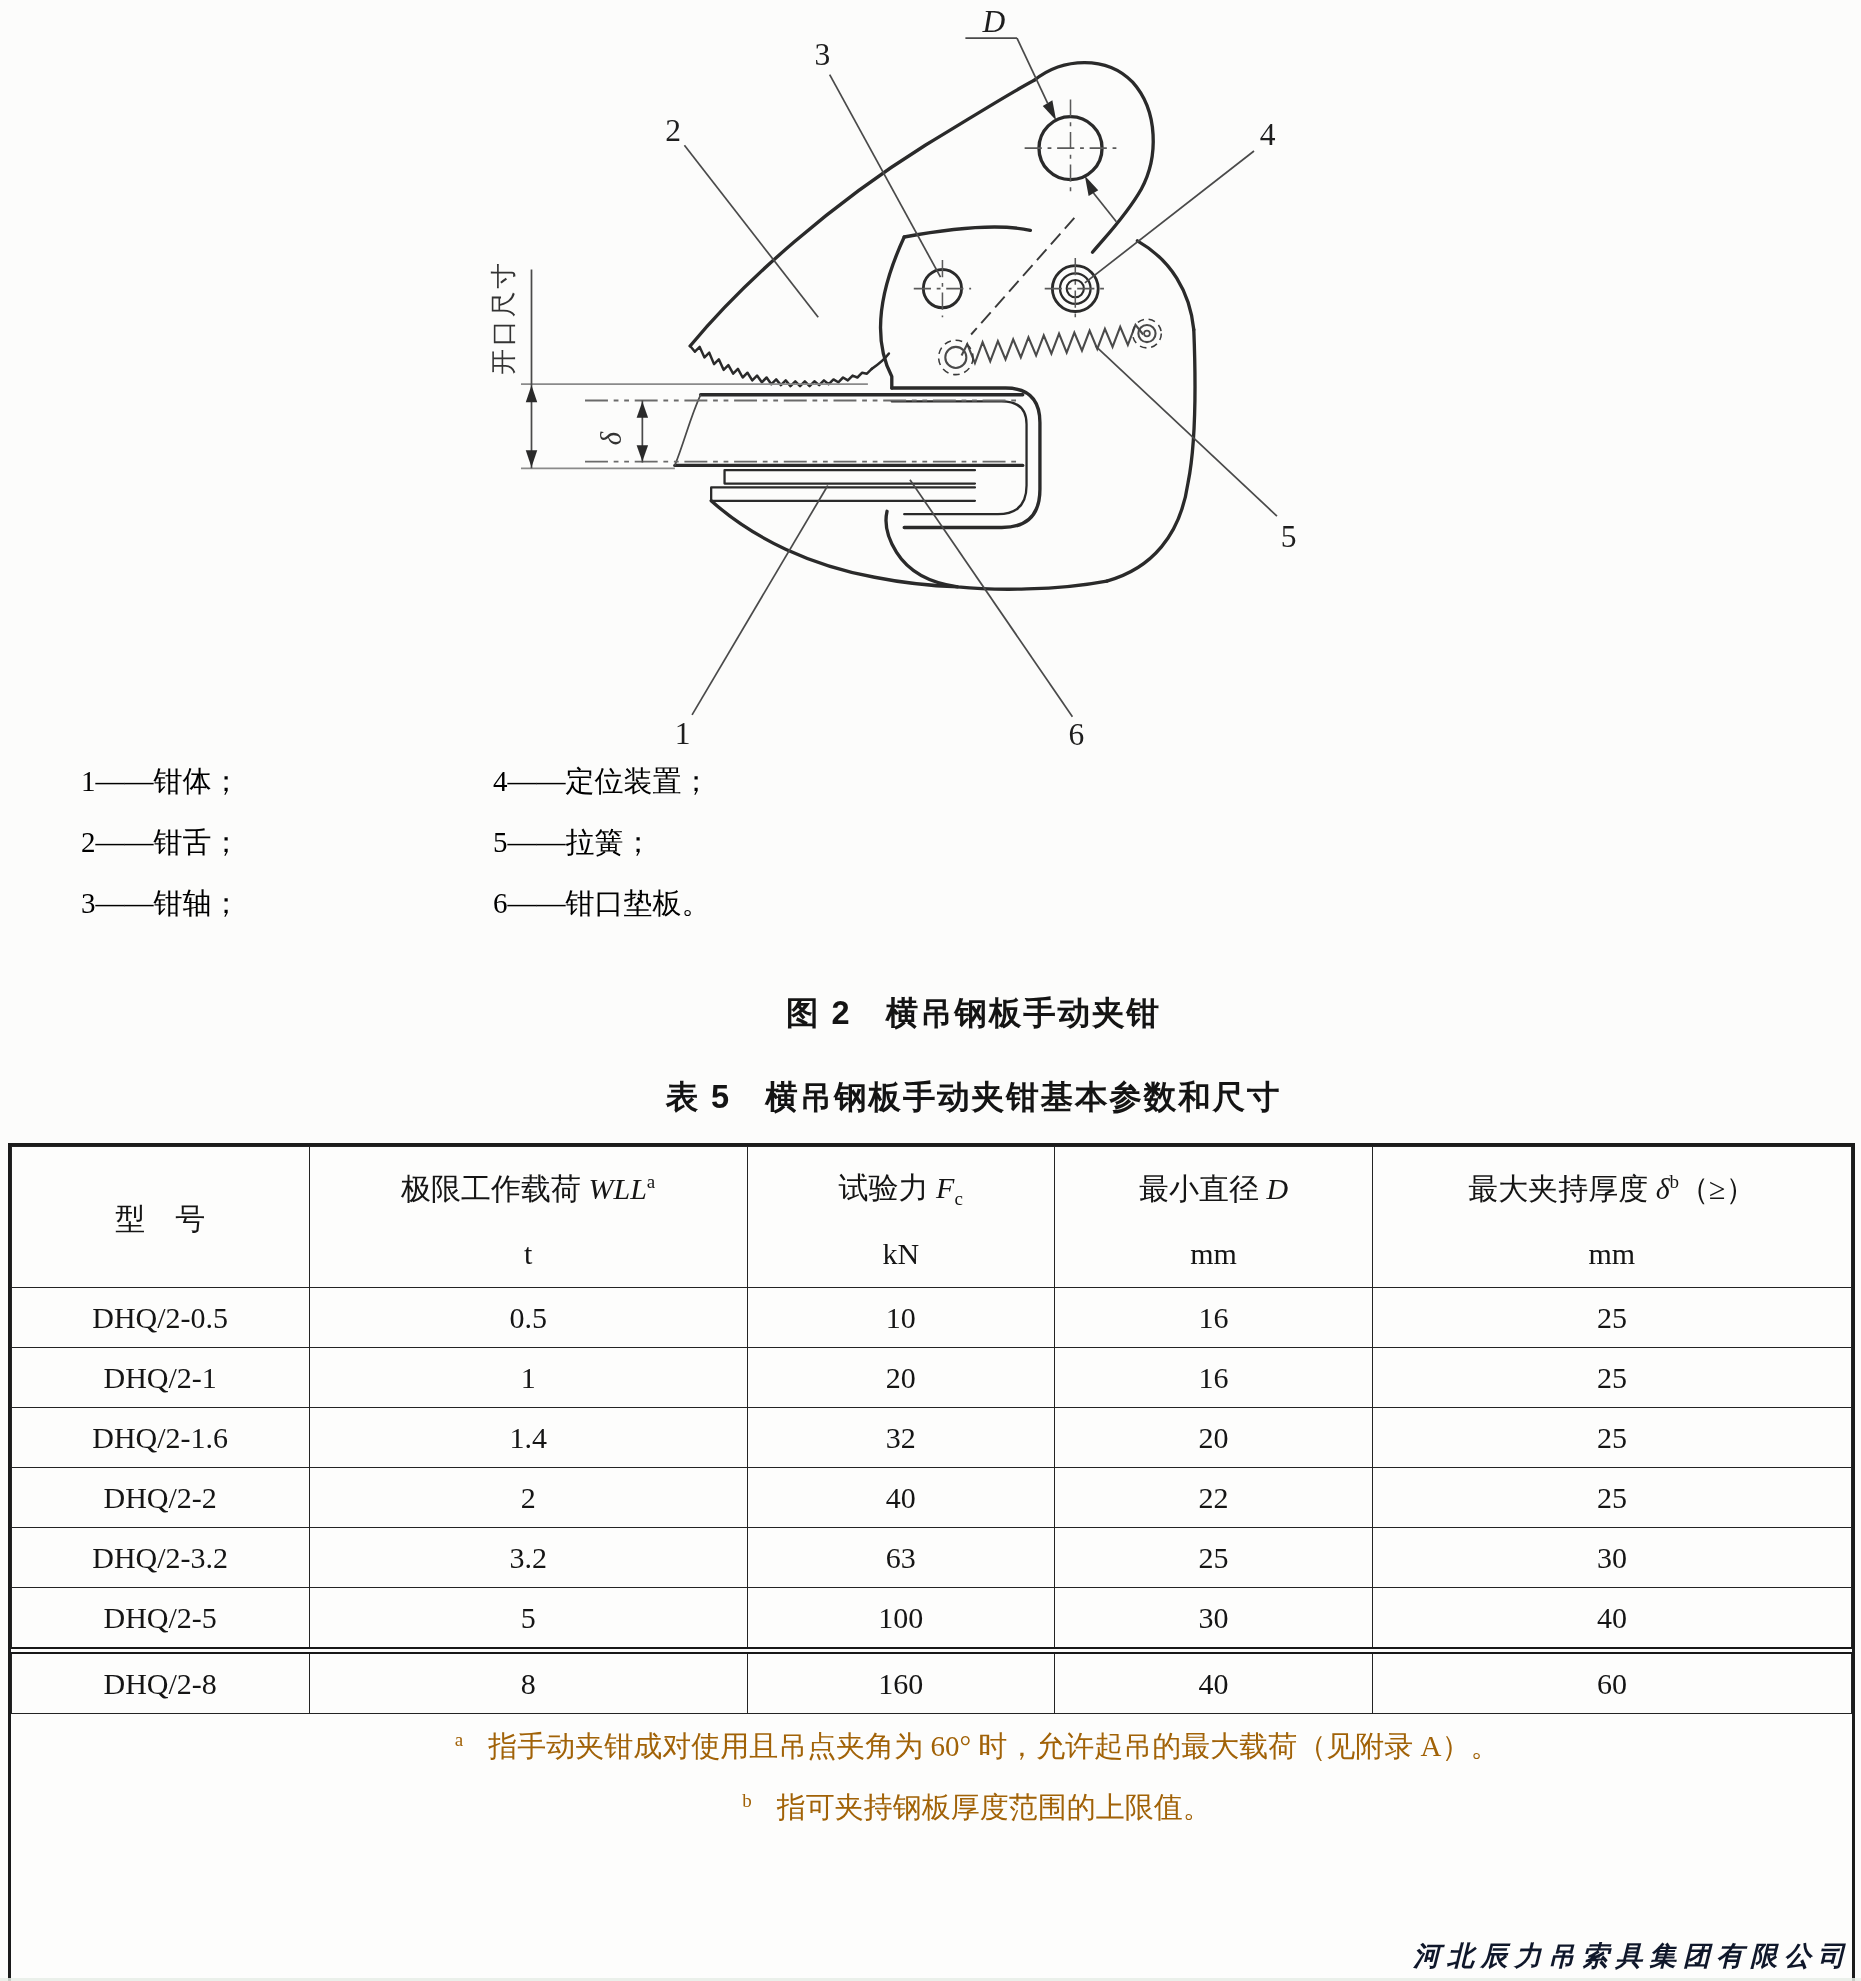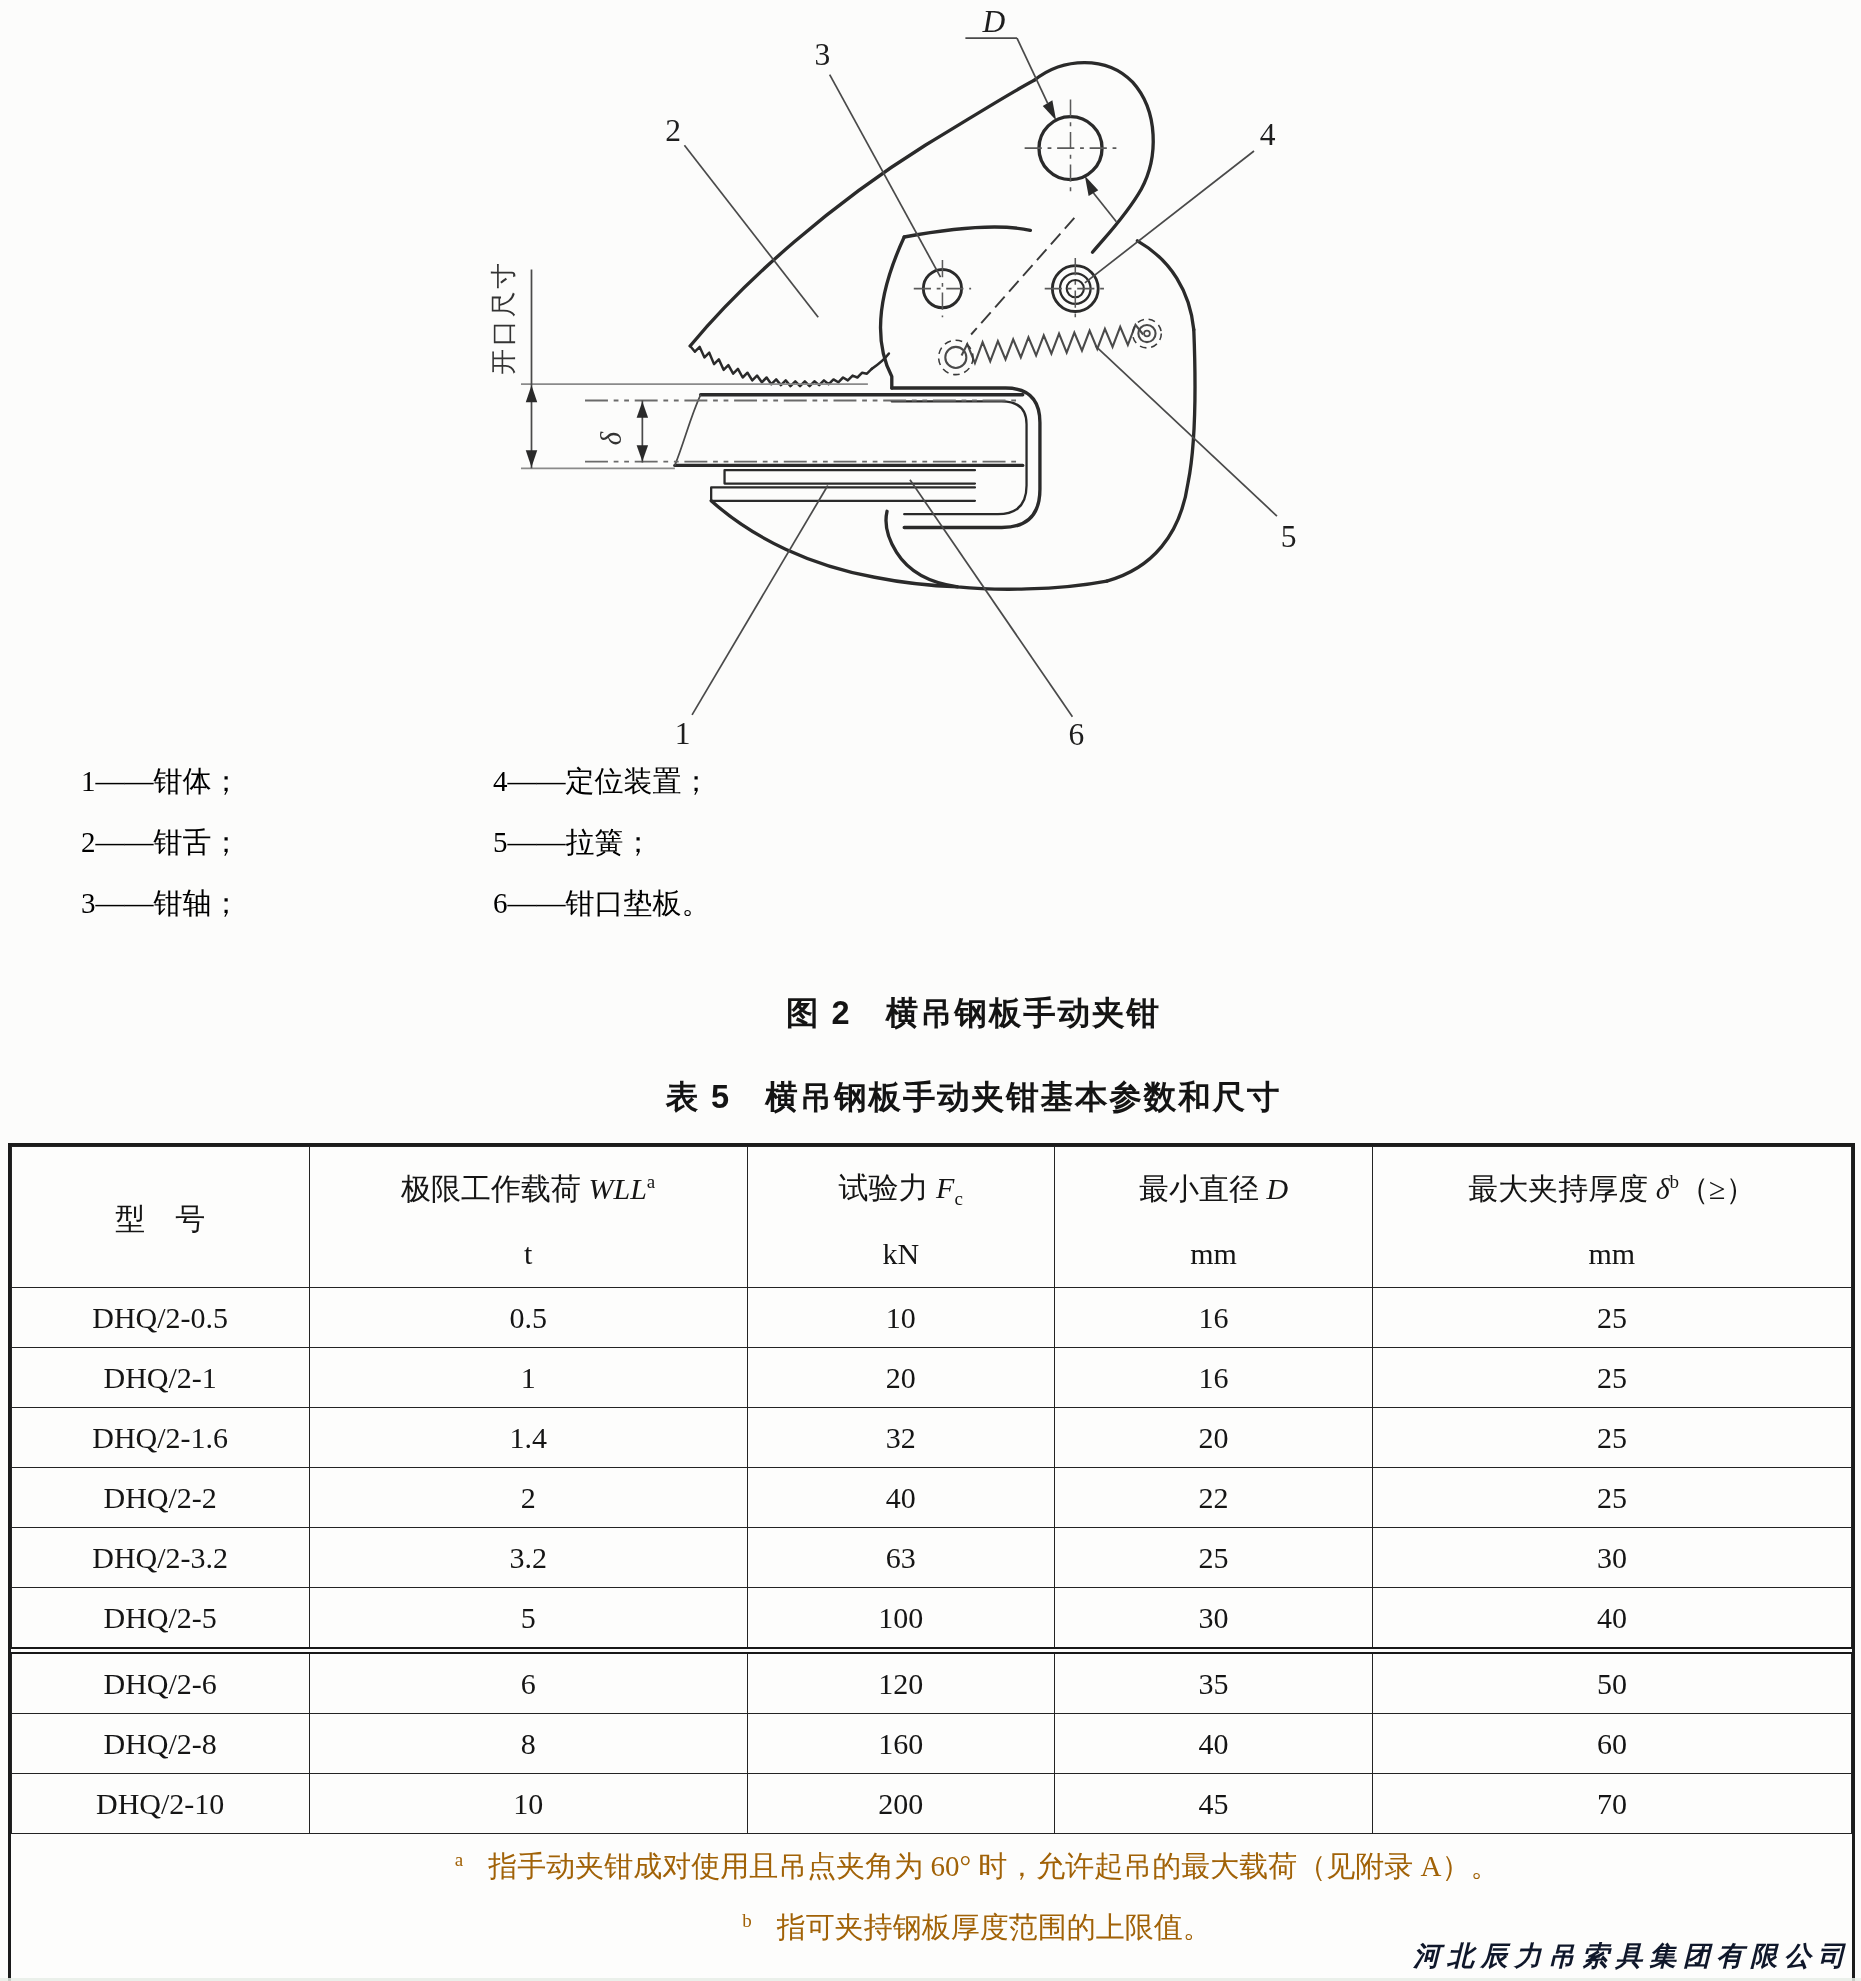--- a/index.html
+++ b/index.html
@@ -230,40 +230,26 @@
             <td>30</td>
         </tr>
         <tr class="section-end">
           <td>DHQ/2-5</td>
             <td>5</td>
             <td>100</td>
             <td>30</td>
             <td>40</td>
         </tr>
         <tr>
-          <td>DHQ/2-6</td>
-            <td>6</td>
-            <td>120</td>
-            <td>35</td>
-            <td>50</td>
-        </tr>
-        <tr>
           <td>DHQ/2-8</td>
             <td>8</td>
             <td>160</td>
             <td>40</td>
             <td>60</td>
         </tr>
-        <tr>
-          <td>DHQ/2-10</td>
-            <td>10</td>
-            <td>200</td>
-            <td>45</td>
-            <td>70</td>
-        </tr>
         <tr class="footrow">
           <td colspan="5">
             <div class="footnote"><sup class="mk">a</sup><span>指手动夹钳成对使用且吊点夹角为 60° 时，允许起吊的最大载荷（见附录 A）。</span></div>
             <div class="footnote" style="margin-top:21px"><sup class="mk">b</sup><span>指可夹持钢板厚度范围的上限值。</span></div>
           </td>
         </tr>
       </tbody>
     </table>
   </div>
 

